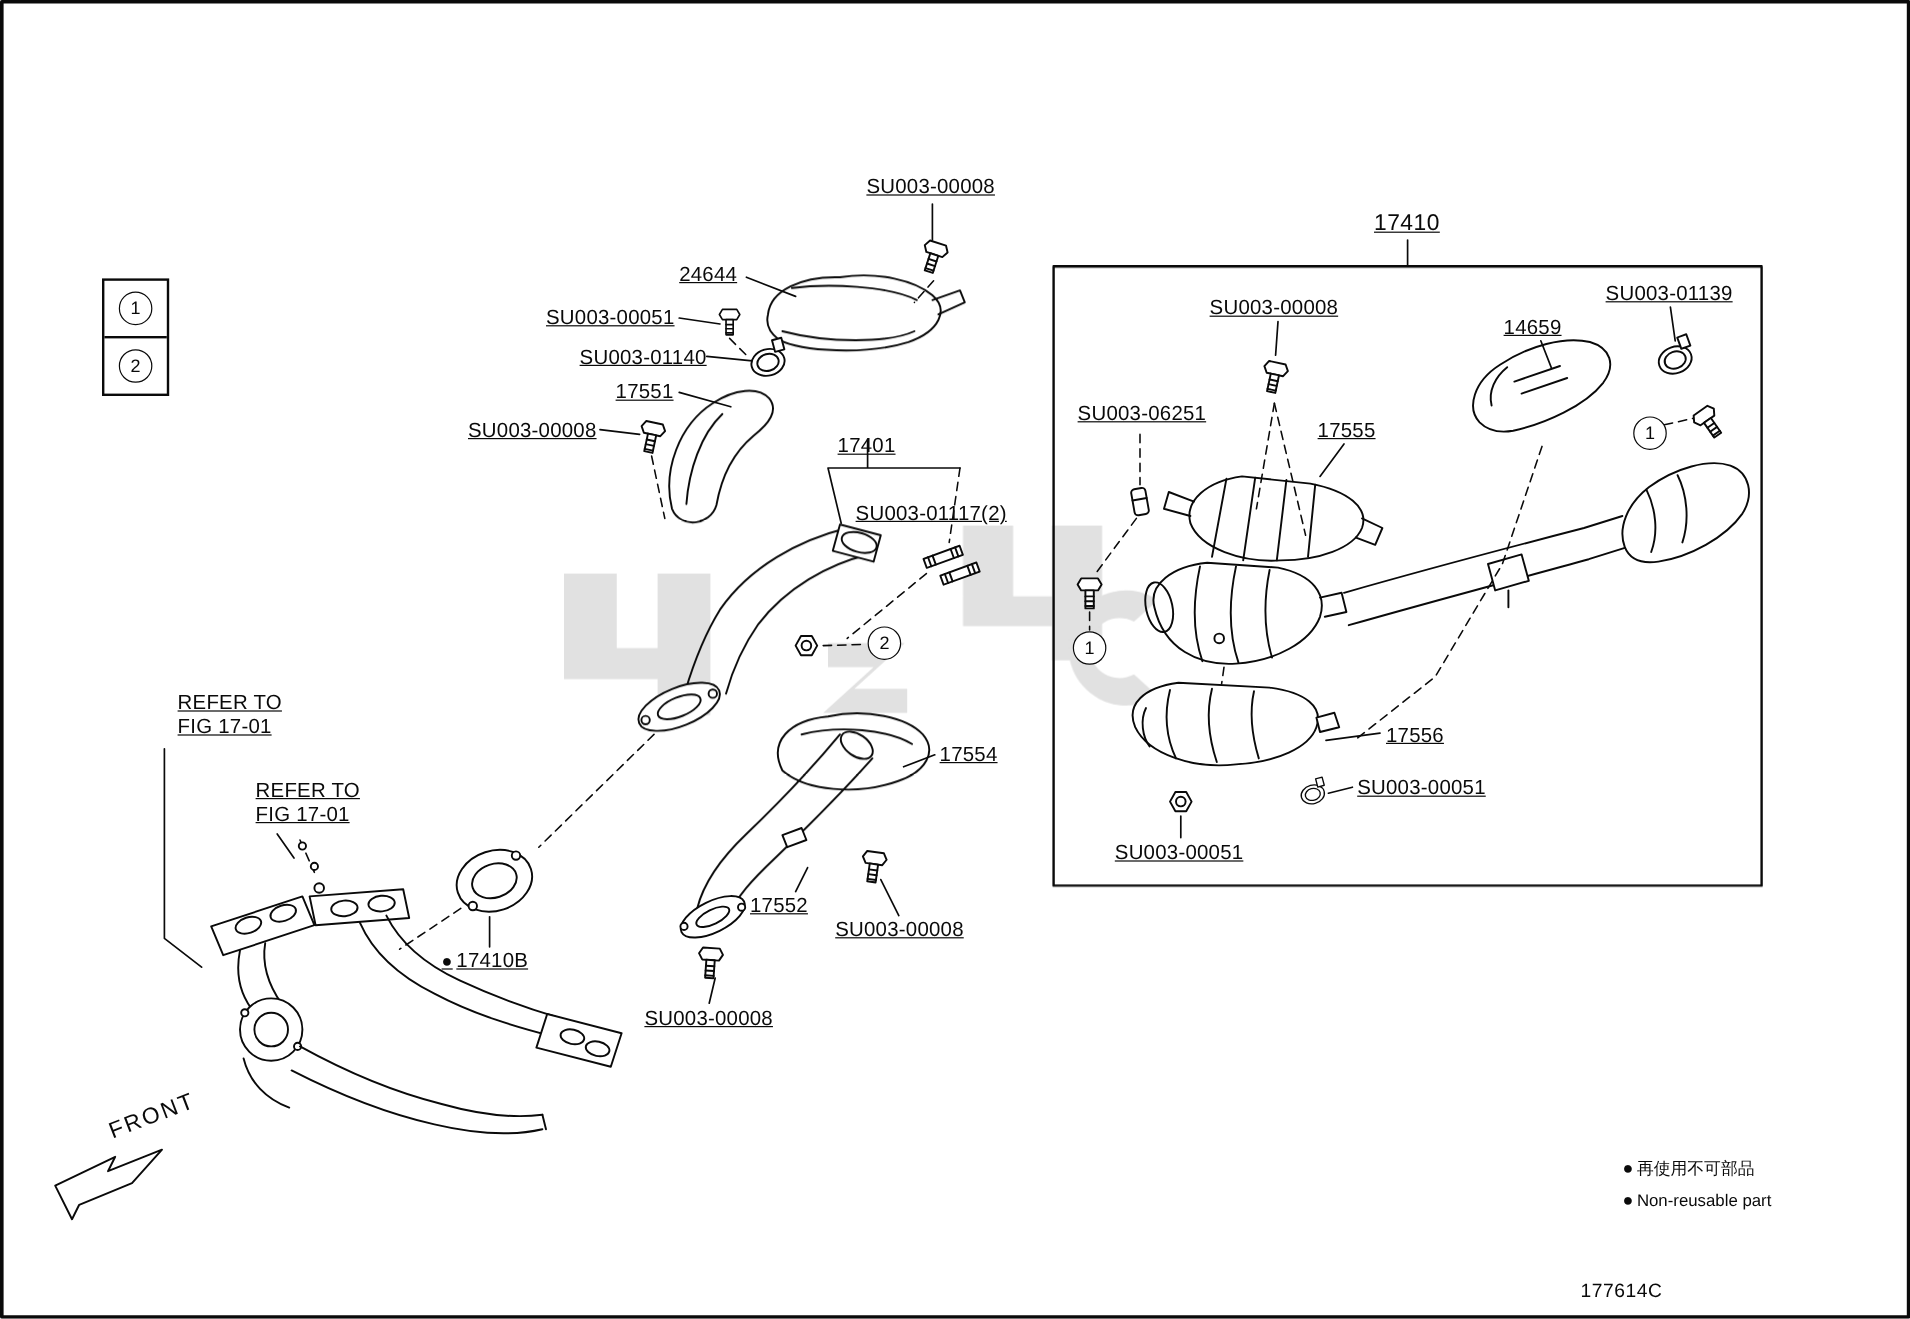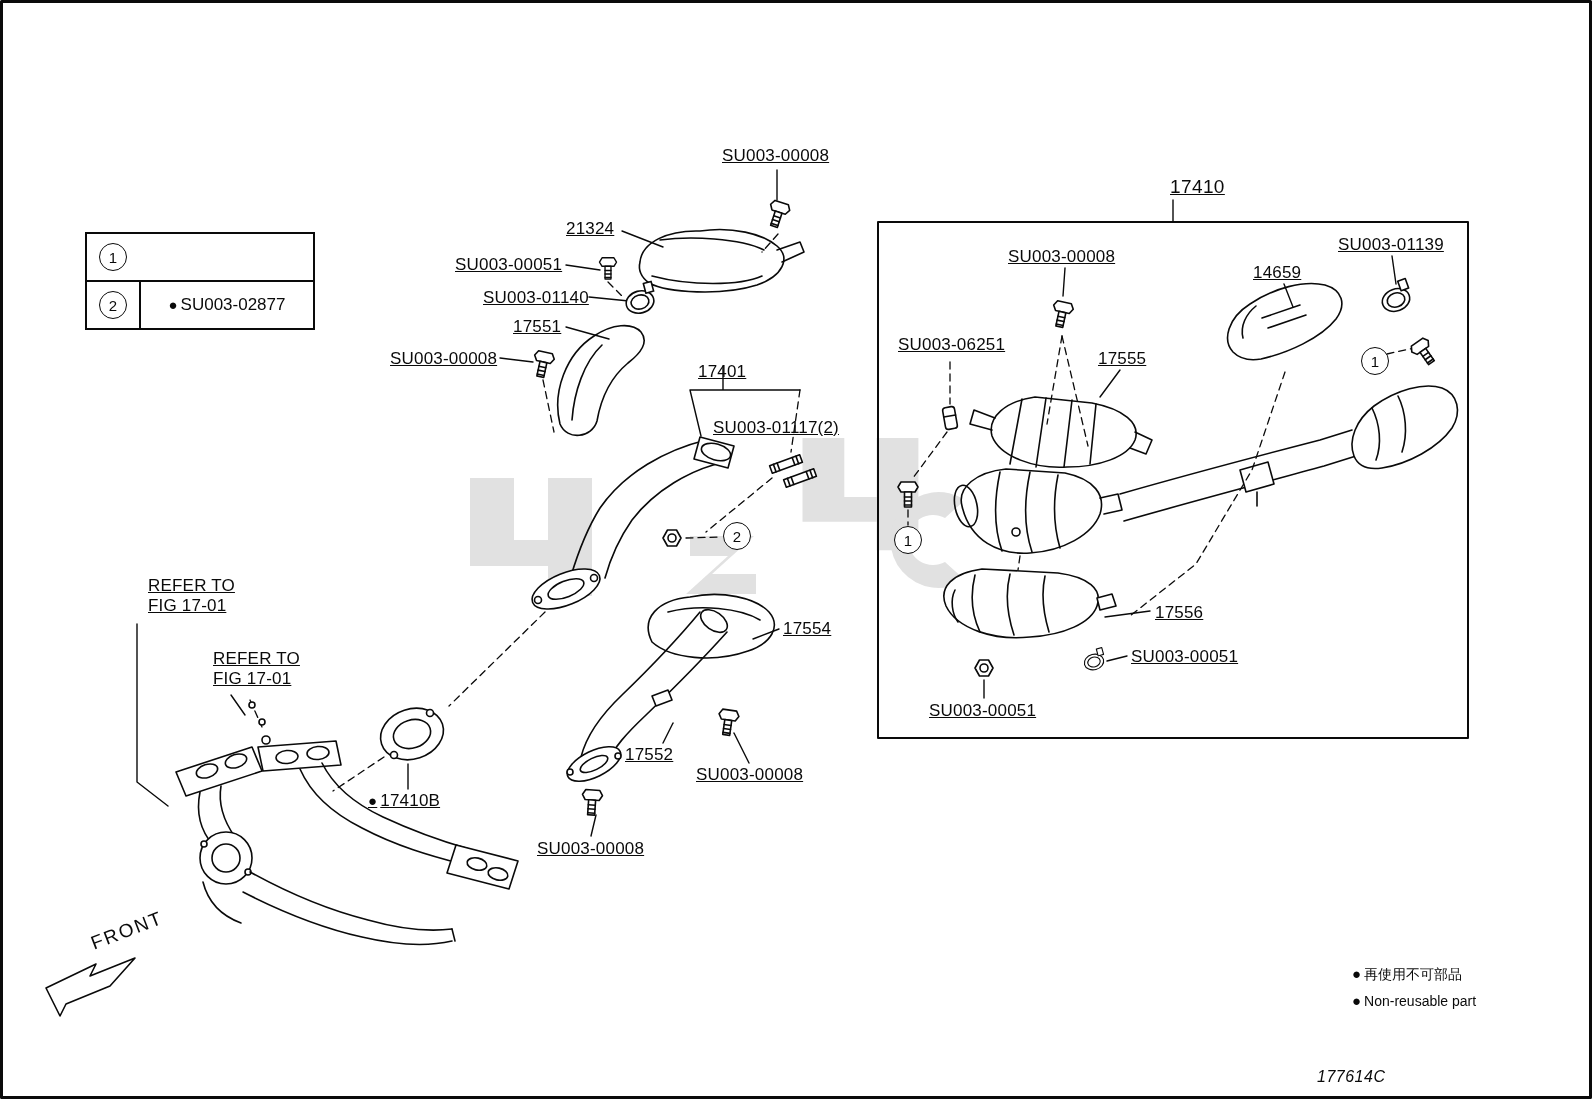--- a/index.html
+++ b/index.html
@@ -1,35 +1,35 @@
 <!DOCTYPE html>
 <html><head>
 <meta charset="utf-8">
 <style>
   html,body{margin:0;padding:0;background:#fff;}
   .canvas{position:relative;width:1592px;height:1099px;background:#fff;overflow:hidden;
           font-family:"Liberation Sans",sans-serif;color:#0a0a0a;}
   svg.art{position:absolute;left:0;top:0;}
   .lbl{position:absolute;font-size:17px;line-height:1.15;white-space:nowrap;letter-spacing:.2px;text-decoration:underline;}
-  .lbl-lg{font-size:19px;letter-spacing:.4px;margin-left:25px;}
+  .lbl-lg{font-size:19px;letter-spacing:.4px;}
   .two-line span{display:block;}
   .dot::before{content:"●";margin-right:3px;font-size:15px;}
   .co{position:absolute;width:26px;height:26px;border:1.6px solid #0a0a0a;border-radius:50%;
       background:#fff;display:flex;align-items:center;justify-content:center;font-size:15px;}
   .legend{position:absolute;left:85px;top:232px;border:2px solid #0a0a0a;background:#fff;}
   .legend-row{display:flex;height:46px;align-items:stretch;}
   .legend-row + .legend-row{border-top:2px solid #0a0a0a;}
   .legend-num{width:52px;display:flex;align-items:center;justify-content:center;}
   .legend-part{width:172px;display:flex;align-items:center;justify-content:center;
                border-left:2px solid #0a0a0a;font-size:17px;}
   .legend-co{width:26px;height:26px;border:1.5px solid #0a0a0a;border-radius:50%;
              display:flex;align-items:center;justify-content:center;font-size:15px;background:#fff;}
   .front-lbl{position:absolute;left:88px;top:934px;font-size:19px;letter-spacing:2px;
              transform:rotate(-21deg);transform-origin:left top;}
-  .code-lbl{position:absolute;left:1317px;top:1068px;font-size:16px;letter-spacing:.5px;font-style:italic;}
+  .code-lbl{position:absolute;left:1317px;top:1068px;font-size:16px;letter-spacing:.5px;}
   .note{position:absolute;font-size:14px;}
 </style>
 </head>
 <body>
 
 <div class="canvas">
 
   <svg class="art" width="1592" height="1099" viewBox="0 0 1592 1099" fill="none" stroke="#0a0a0a" stroke-width="1.6" stroke-linecap="round" stroke-linejoin="round">
 
     <g fill="#dcdcdc" stroke="none" opacity="0.85">
@@ -252,29 +252,25 @@
   <div class="legend">
     <div class="legend-row">
       <div class="legend-num">
           <span class="legend-co">1</span>
         </div>
     </div>
     <div class="legend-row">
       <div class="legend-num">
           <span class="legend-co">2</span>
         </div>
-      <div class="legend-part">
-        <span class="dot"></span>
-          <span>SU003-02877</span>
-      </div>
     </div>
   </div>
 
   <div class="lbl" style="left:722px;top:146px">SU003-00008</div>
-  <div class="lbl" style="left:566px;top:219px">21324</div>
+  <div class="lbl" style="left:566px;top:219px">24644</div>
   <div class="lbl" style="left:455px;top:255px">SU003-00051</div>
   <div class="lbl" style="left:483px;top:288px">SU003-01140</div>
   <div class="lbl" style="left:513px;top:317px">17551</div>
   <div class="lbl" style="left:390px;top:349px">SU003-00008</div>
   <div class="lbl" style="left:698px;top:362px">17401</div>
   <div class="lbl" style="left:713px;top:418px">SU003-01117(2)</div>
   <div class="lbl lbl-lg" style="left:1145px;top:176px">17410</div>
   <div class="lbl" style="left:1008px;top:247px">SU003-00008</div>
   <div class="lbl" style="left:1338px;top:235px">SU003-01139</div>
   <div class="lbl" style="left:1253px;top:263px">14659</div>

